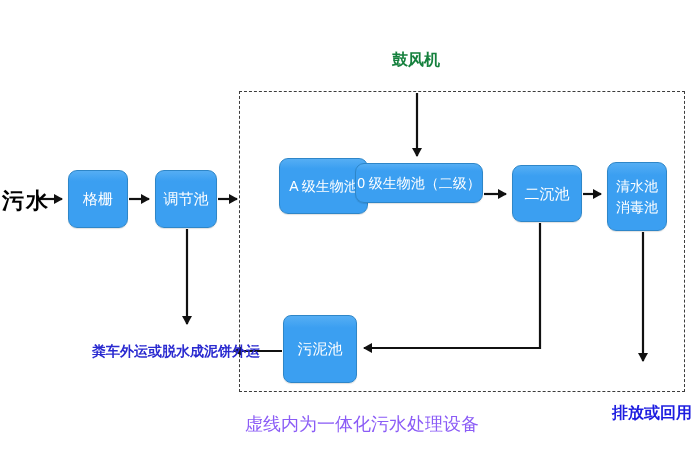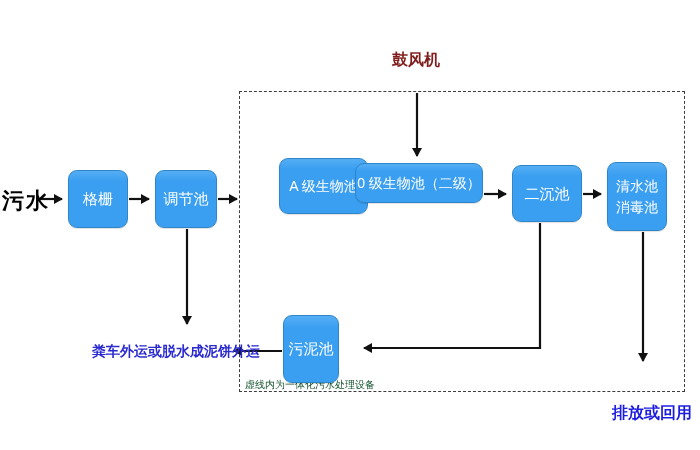--- a/index.html
+++ b/index.html
@@ -34,28 +34,28 @@
     box-sizing:border-box;
     box-shadow:0 1px 1px rgba(0,0,0,0.12);
     white-space:nowrap;
   }
   .n-grid   {left:68px; top:170px;width:60px; height:58px;font-size:15px;}
   .n-reg    {left:155px;top:170px;width:62px; height:58px;font-size:15px;}
   .n-abio   {left:243px;top:158px;width:89px; height:56px;margin-left:36px;}
   .n-obio   {left:355px;top:163px;width:128px;height:40px;}
   .n-sed    {left:512px;top:165px;width:70px; height:57px;font-size:15px;}
   .n-clear  {left:607px;top:162px;width:60px; height:69px;}
-  .n-sludge {left:283px;top:315px;width:56px; height:68px;font-size:15px;}
+  .n-sludge {left:283px;top:315px;width:74px; height:68px;font-size:15px;border-radius:8px;}
 
   
   .lbl{position:absolute;white-space:nowrap;}
   .lbl-source{left:2px;top:186px;font-size:22px;font-weight:bold;color:#000000;letter-spacing:2px;}
-  .lbl-blower{left:392px;top:50px;font-size:16px;font-weight:bold;color:#7f1d1d;}
+  .lbl-blower{left:392px;top:50px;font-size:16px;font-weight:bold;color:#15803d;}
   .lbl-sludge-out{left:56px;top:343px;font-size:14px;font-weight:600;color:#2a2ad0;margin-left:36px;}
-  .lbl-caption{left:245px;top:378px;font-size:10px;color:#14532d;}
+  .lbl-caption{left:245px;top:412px;font-size:18px;color:#8b5cf6;}
   .lbl-discharge{left:612px;top:403px;font-size:16px;font-weight:600;color:#1c1ce0;}
 </style>
 </head>
 <body>
 
 <div id="stage">
 
   <div class="dashed-box"></div>
 
   <svg id="connectors" viewBox="0 0 700 450" xmlns="http://www.w3.org/2000/svg">

